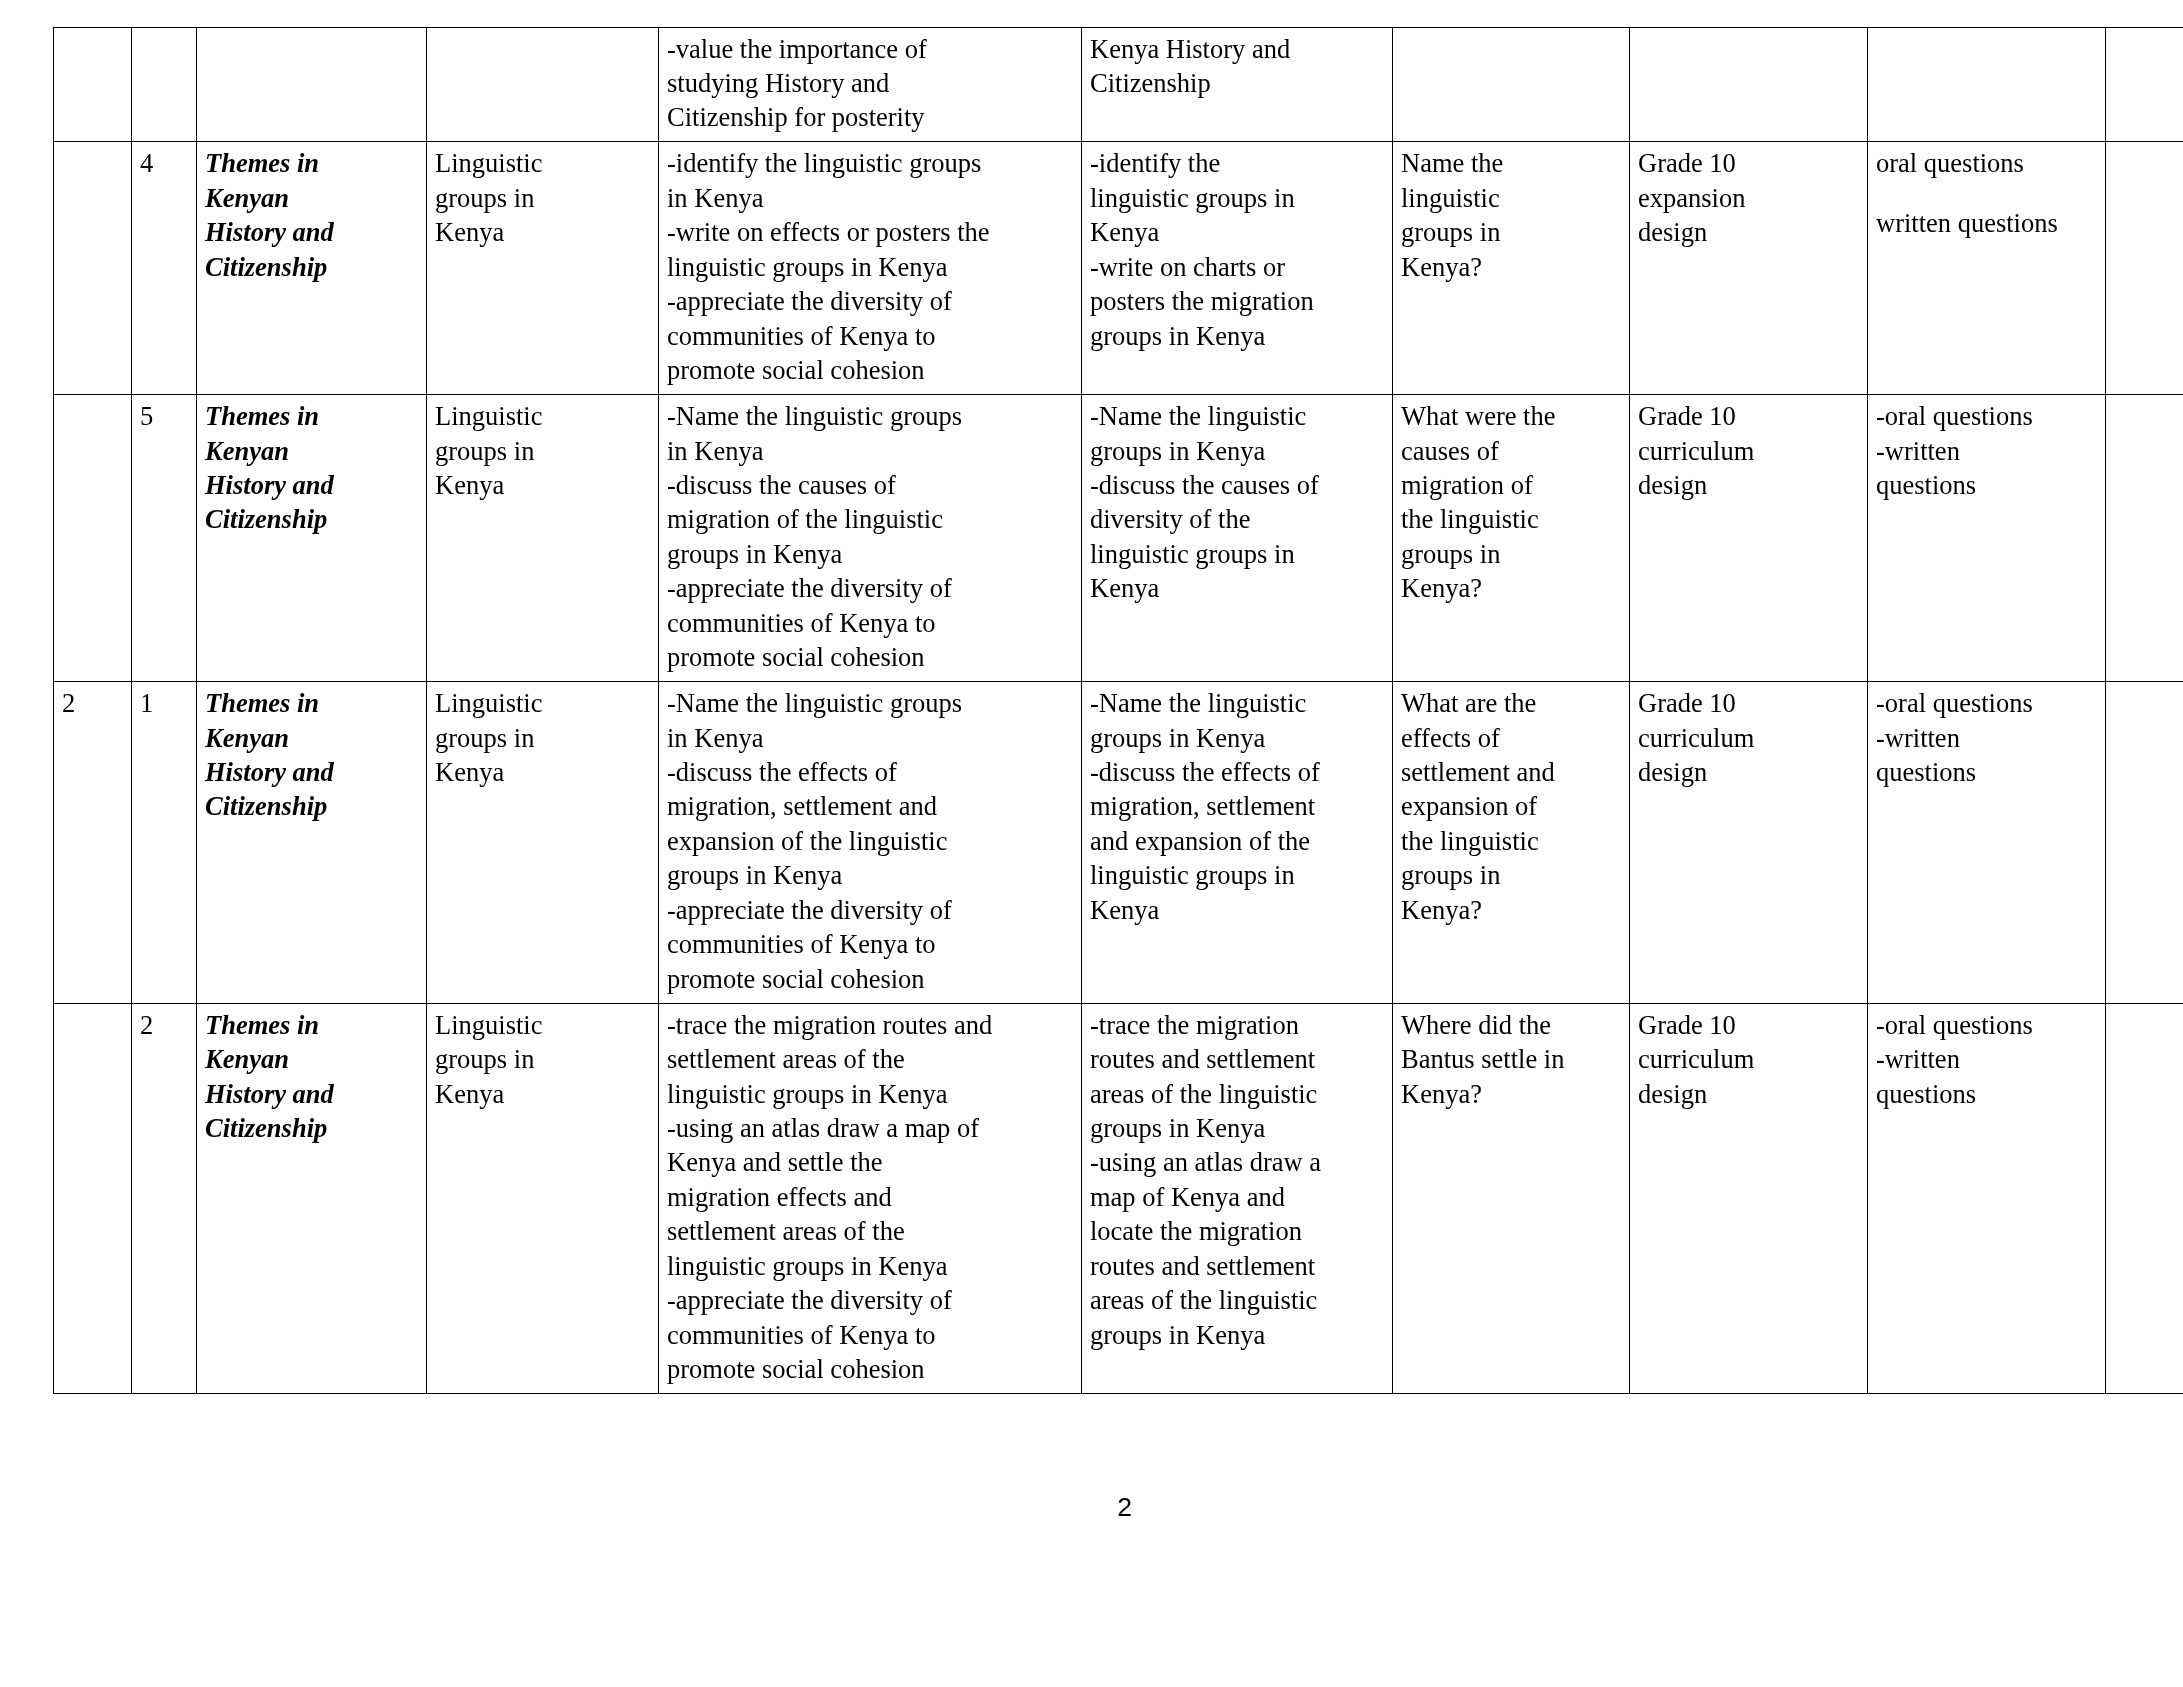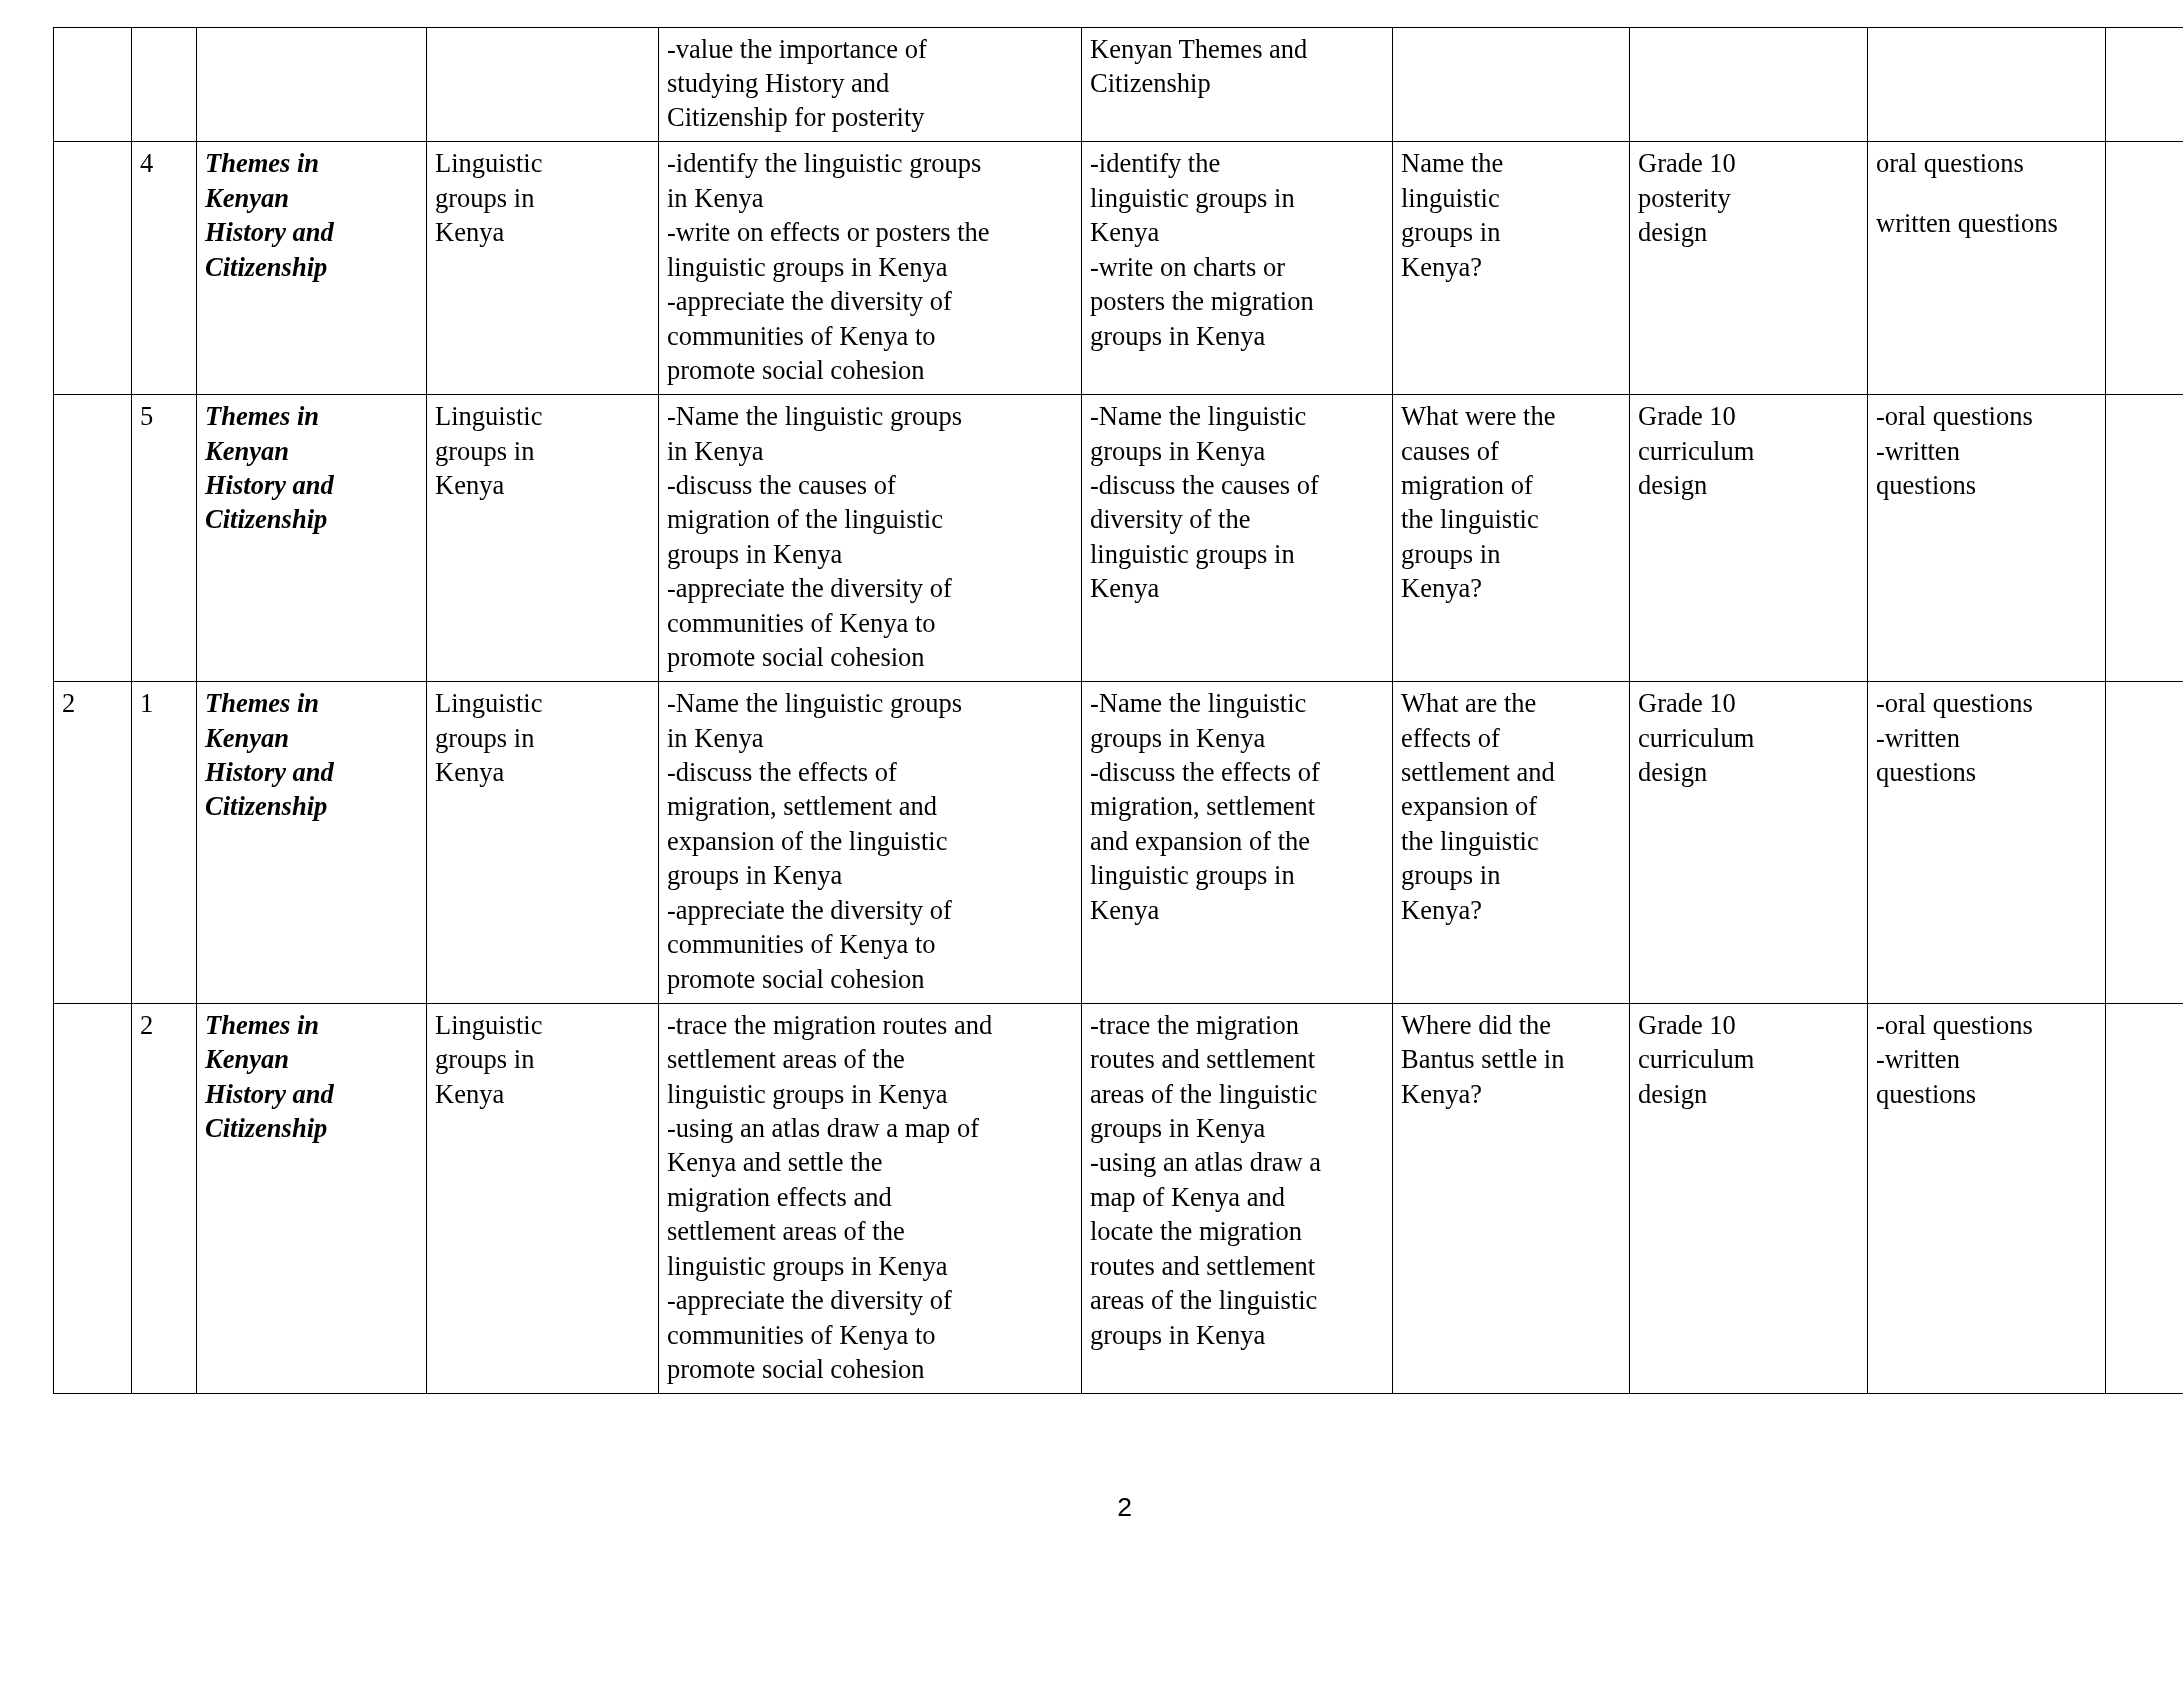--- a/index.html
+++ b/index.html
@@ -113,21 +113,21 @@
           </td>
           <td>
             <div class="cell-lines">
               <span>-value the importance of</span>
               <span>studying History and</span>
               <span>Citizenship for posterity</span>
             </div>
           </td>
           <td>
             <div class="cell-lines">
-              <span>Kenyan Themes and</span>
+              <span>Kenya History and</span>
               <span>Citizenship</span>
             </div>
           </td>
           <td>
             <div class="cell-lines"></div>
           </td>
           <td>
             <div class="cell-lines"></div>
           </td>
           <td>
@@ -186,21 +186,21 @@
             <div class="cell-lines">
               <span>Name the</span>
               <span>linguistic</span>
               <span>groups in</span>
               <span>Kenya?</span>
             </div>
           </td>
           <td>
             <div class="cell-lines">
               <span>Grade 10</span>
-              <span>posterity</span>
+              <span>expansion</span>
               <span>design</span>
             </div>
           </td>
           <td>
             <div class="cell-lines">
               <span>oral questions</span>
               <span class="blank-line"></span>
               <span>written questions</span>
             </div>
           </td>

